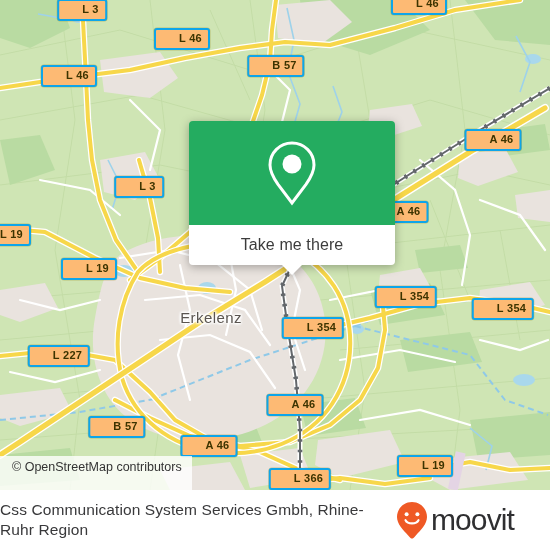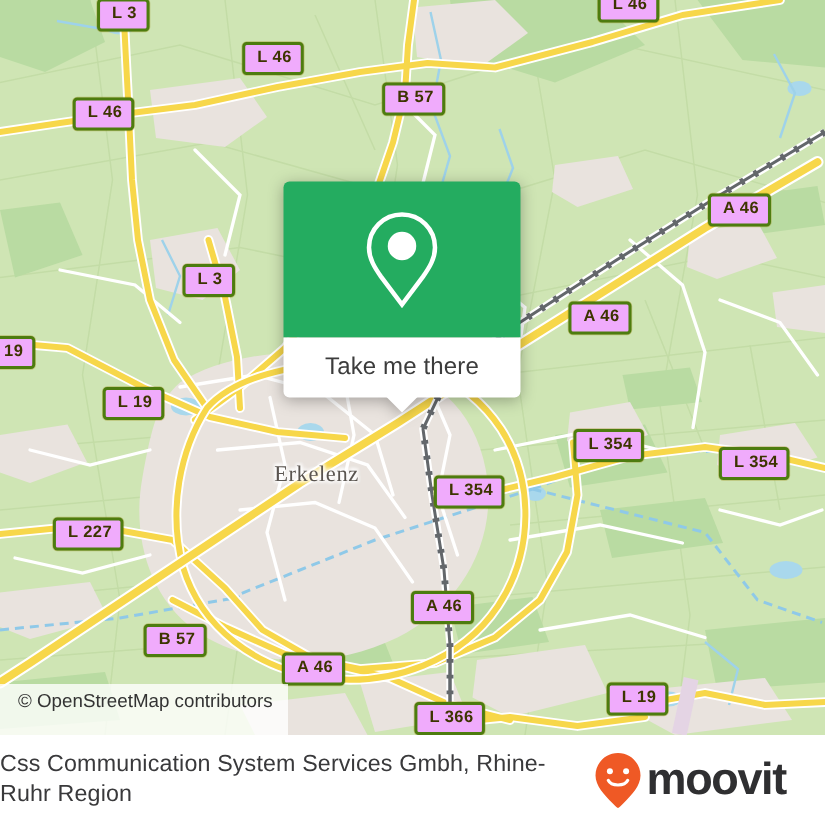--- a/index.html
+++ b/index.html
@@ -35,58 +35,58 @@
     left: 0;
     top: 0;
     width: 550px;
     height: 490px;
     display: block;
   }
 
   
   .shield {
     position: absolute;
-    background: #f0abfc;
-    border: 2px solid #4d7c0f;
+    background: #fdba74;
+    border: 2px solid #0ea5e9;
     border-radius: 3px;
     color: #3d3400;
     font-family: "Liberation Sans", sans-serif;
     font-size: 11px;
     font-weight: bold;
     letter-spacing: 0.3px;
     line-height: 1;
-    padding: 3px 6px 4px 8px;
+    padding: 3px 6px 4px 23px;
     white-space: nowrap;
     box-shadow: 0 0 0 0.5px rgba(150,130,0,0.35);
     transform: translate(-50%, -50%);
     z-index: 20;
   }
 
   
   .place-label {
     position: absolute;
     transform: translate(-50%, -50%);
     color: #5a5550;
-    font-family: Liberation Serif, serif;
+    font-family: Liberation Sans, sans-serif;
     font-size: 15px;
     letter-spacing: 0.4px;
     white-space: nowrap;
     z-index: 19;
     text-shadow:
        1px  1px 2px #ffffff,  -1px  1px 2px #ffffff,
        1px -1px 2px #ffffff,  -1px -1px 2px #ffffff,
        0 0 4px #ffffff, 0 0 4px #ffffff;
   }
 
   
   #popup {
     position: absolute;
     left: 189px;
     top: 121px;
-    width: 158px;
+    width: 206px;
     z-index: 40;
     filter: drop-shadow(0 2px 5px rgba(0,0,0,0.30));
   }
   #popup-green {
     background: #24ac60;
     border-radius: 4px 4px 0 0;
     height: 104px;
     display: flex;
     align-items: center;
     justify-content: center;
@@ -159,21 +159,21 @@
   #footer-logo {
     display: flex;
     align-items: center;
     gap: 2px;
     padding-right: 10px;
   }
   #moovit-word {
     color: #2f2f31;
     font-family: "Liberation Sans", sans-serif;
     font-size: 30px;
-    font-weight: bold;
+    font-weight: normal;
     letter-spacing: -0.9px;
     line-height: 1;
   }
 </style>
 </head>
 <body>
 
 <div id="page">
 
   <div id="map">

